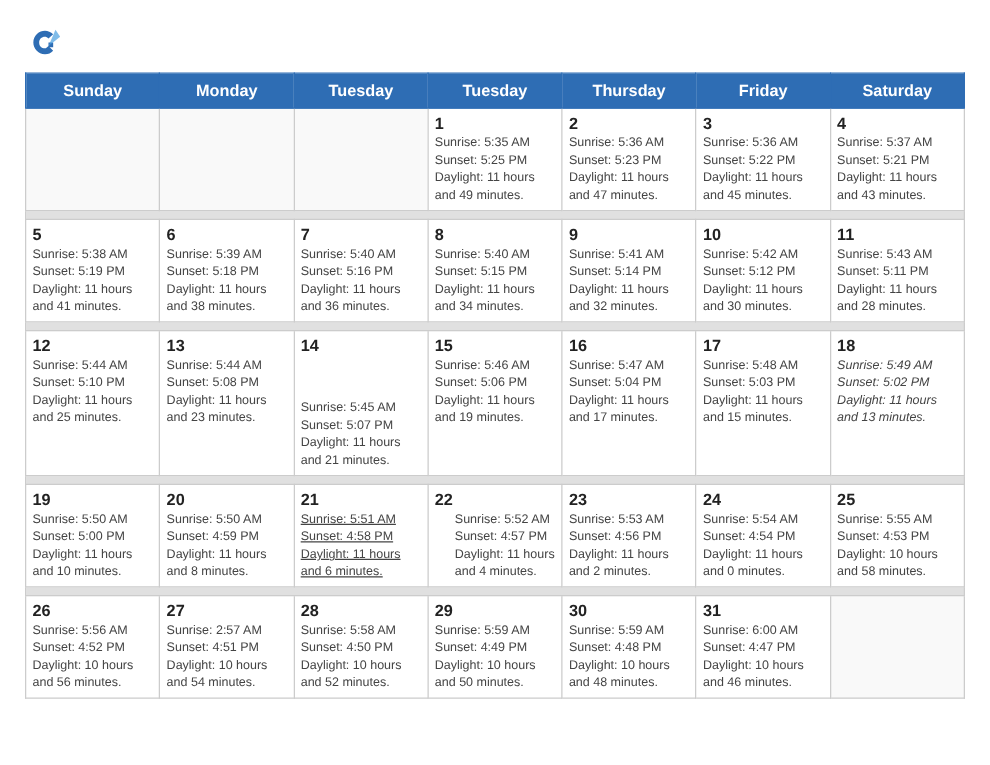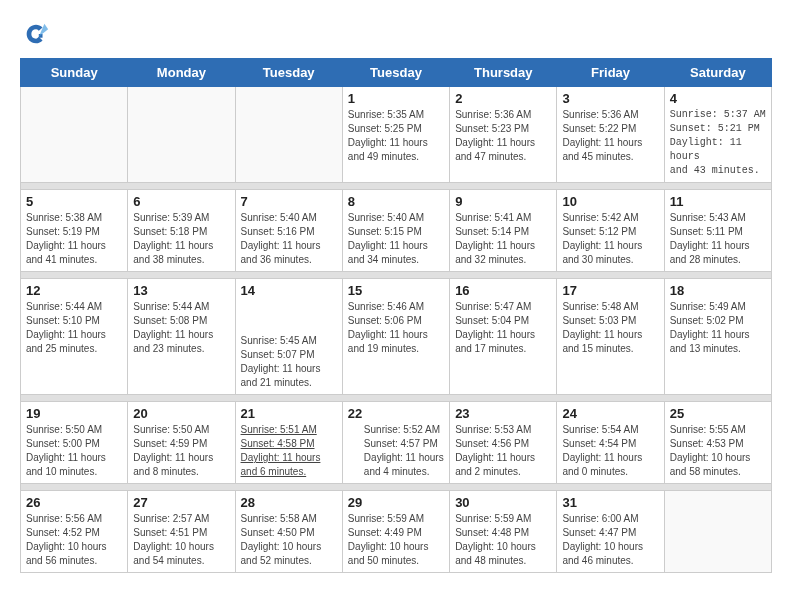--- a/index.html
+++ b/index.html
@@ -140,21 +140,21 @@
         </td>
         <td>
           <span class="day-number">3</span>
           <div class="day-info" style="white-space: pre-line;">Sunrise: 5:36 AM
 Sunset: 5:22 PM
 Daylight: 11 hours
 and 45 minutes.</div>
         </td>
         <td>
           <span class="day-number">4</span>
-          <div class="day-info" style="white-space: pre-line; font-family: Liberation Mono, monospace;">Sunrise: 5:37 AM
+          <div class="day-info" style="white-space: pre-line;">Sunrise: 5:37 AM
 Sunset: 5:21 PM
 Daylight: 11 hours
 and 43 minutes.</div>
         </td>
       </tr>
       <tr>
         <td colspan="7" style="background-color: rgb(224, 224, 224); padding: 3px; border: 1px solid rgb(204, 204, 204);"></td>
       </tr>
       <tr>
         <td>
@@ -248,21 +248,21 @@
         </td>
         <td>
           <span class="day-number">17</span>
           <div class="day-info" style="white-space: pre-line;">Sunrise: 5:48 AM
 Sunset: 5:03 PM
 Daylight: 11 hours
 and 15 minutes.</div>
         </td>
         <td>
           <span class="day-number">18</span>
-          <div class="day-info" style="white-space: pre-line;">Sunrise: 5:49 AM
+          <div class="day-info" style="white-space: pre-line; font-style: italic;">Sunrise: 5:49 AM
 Sunset: 5:02 PM
 Daylight: 11 hours
 and 13 minutes.</div>
         </td>
       </tr>
       <tr>
         <td colspan="7" style="background-color: rgb(224, 224, 224); padding: 3px; border: 1px solid rgb(204, 204, 204);"></td>
       </tr>
       <tr>
         <td>

